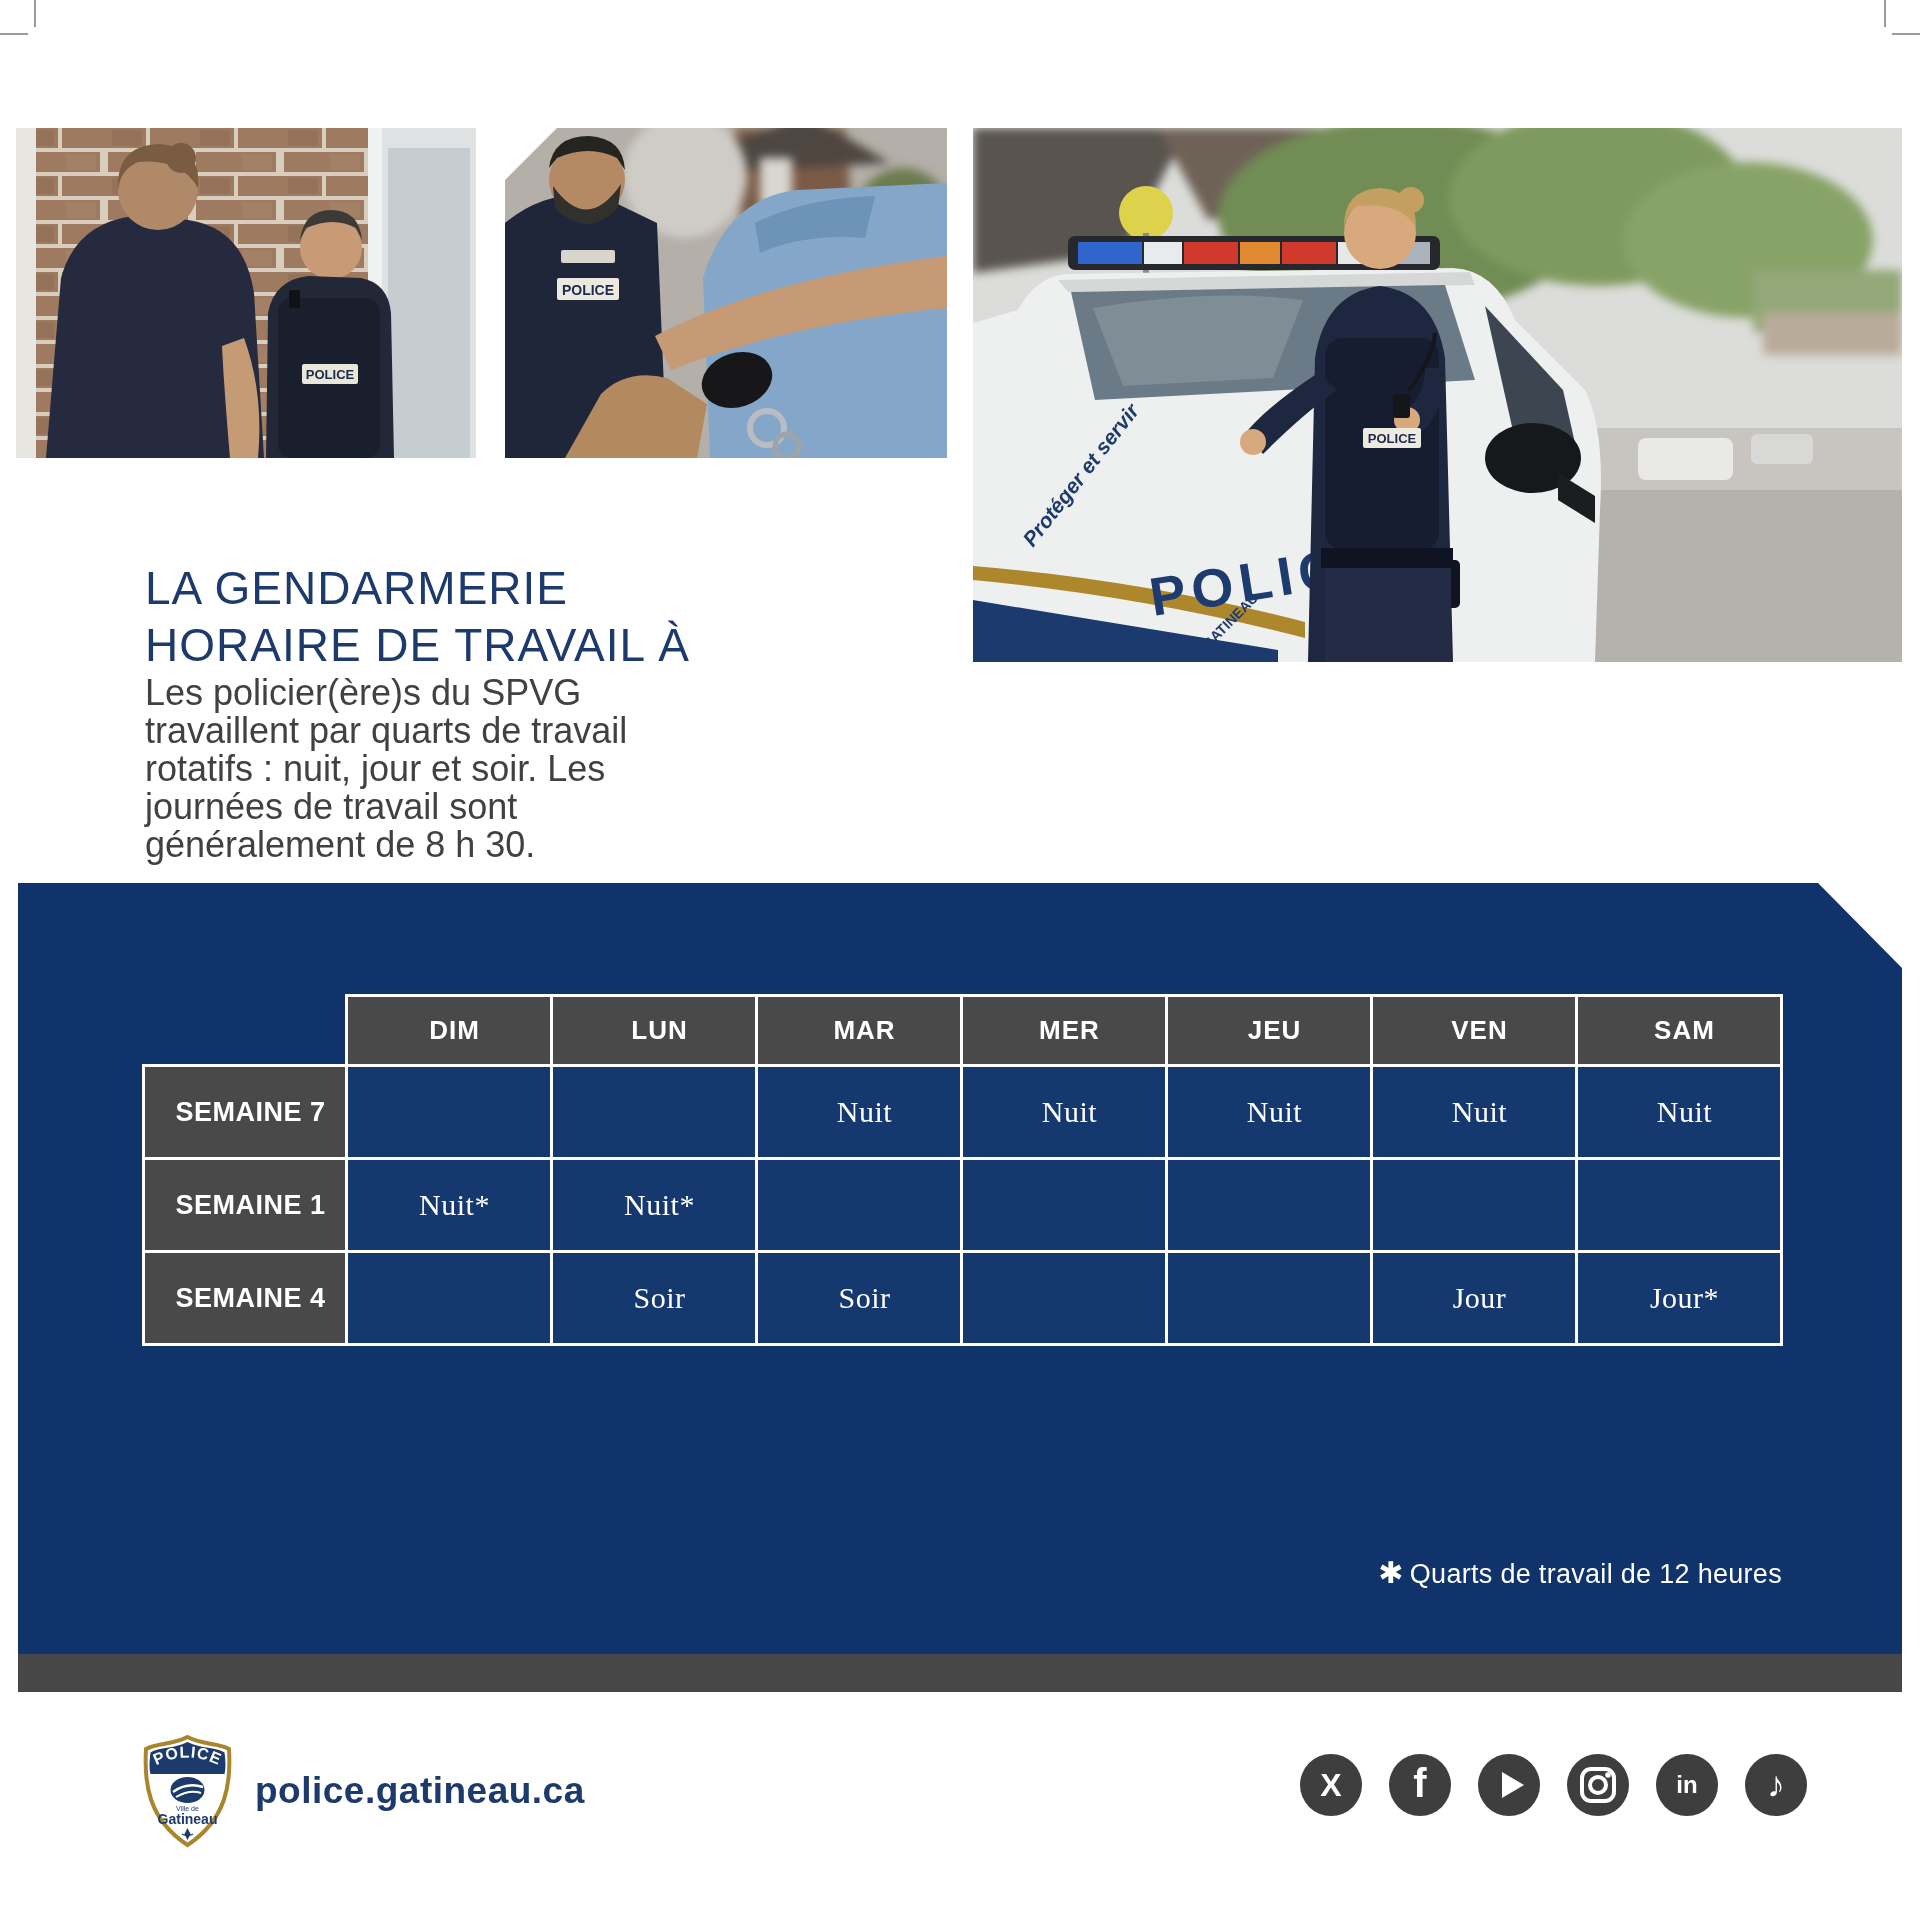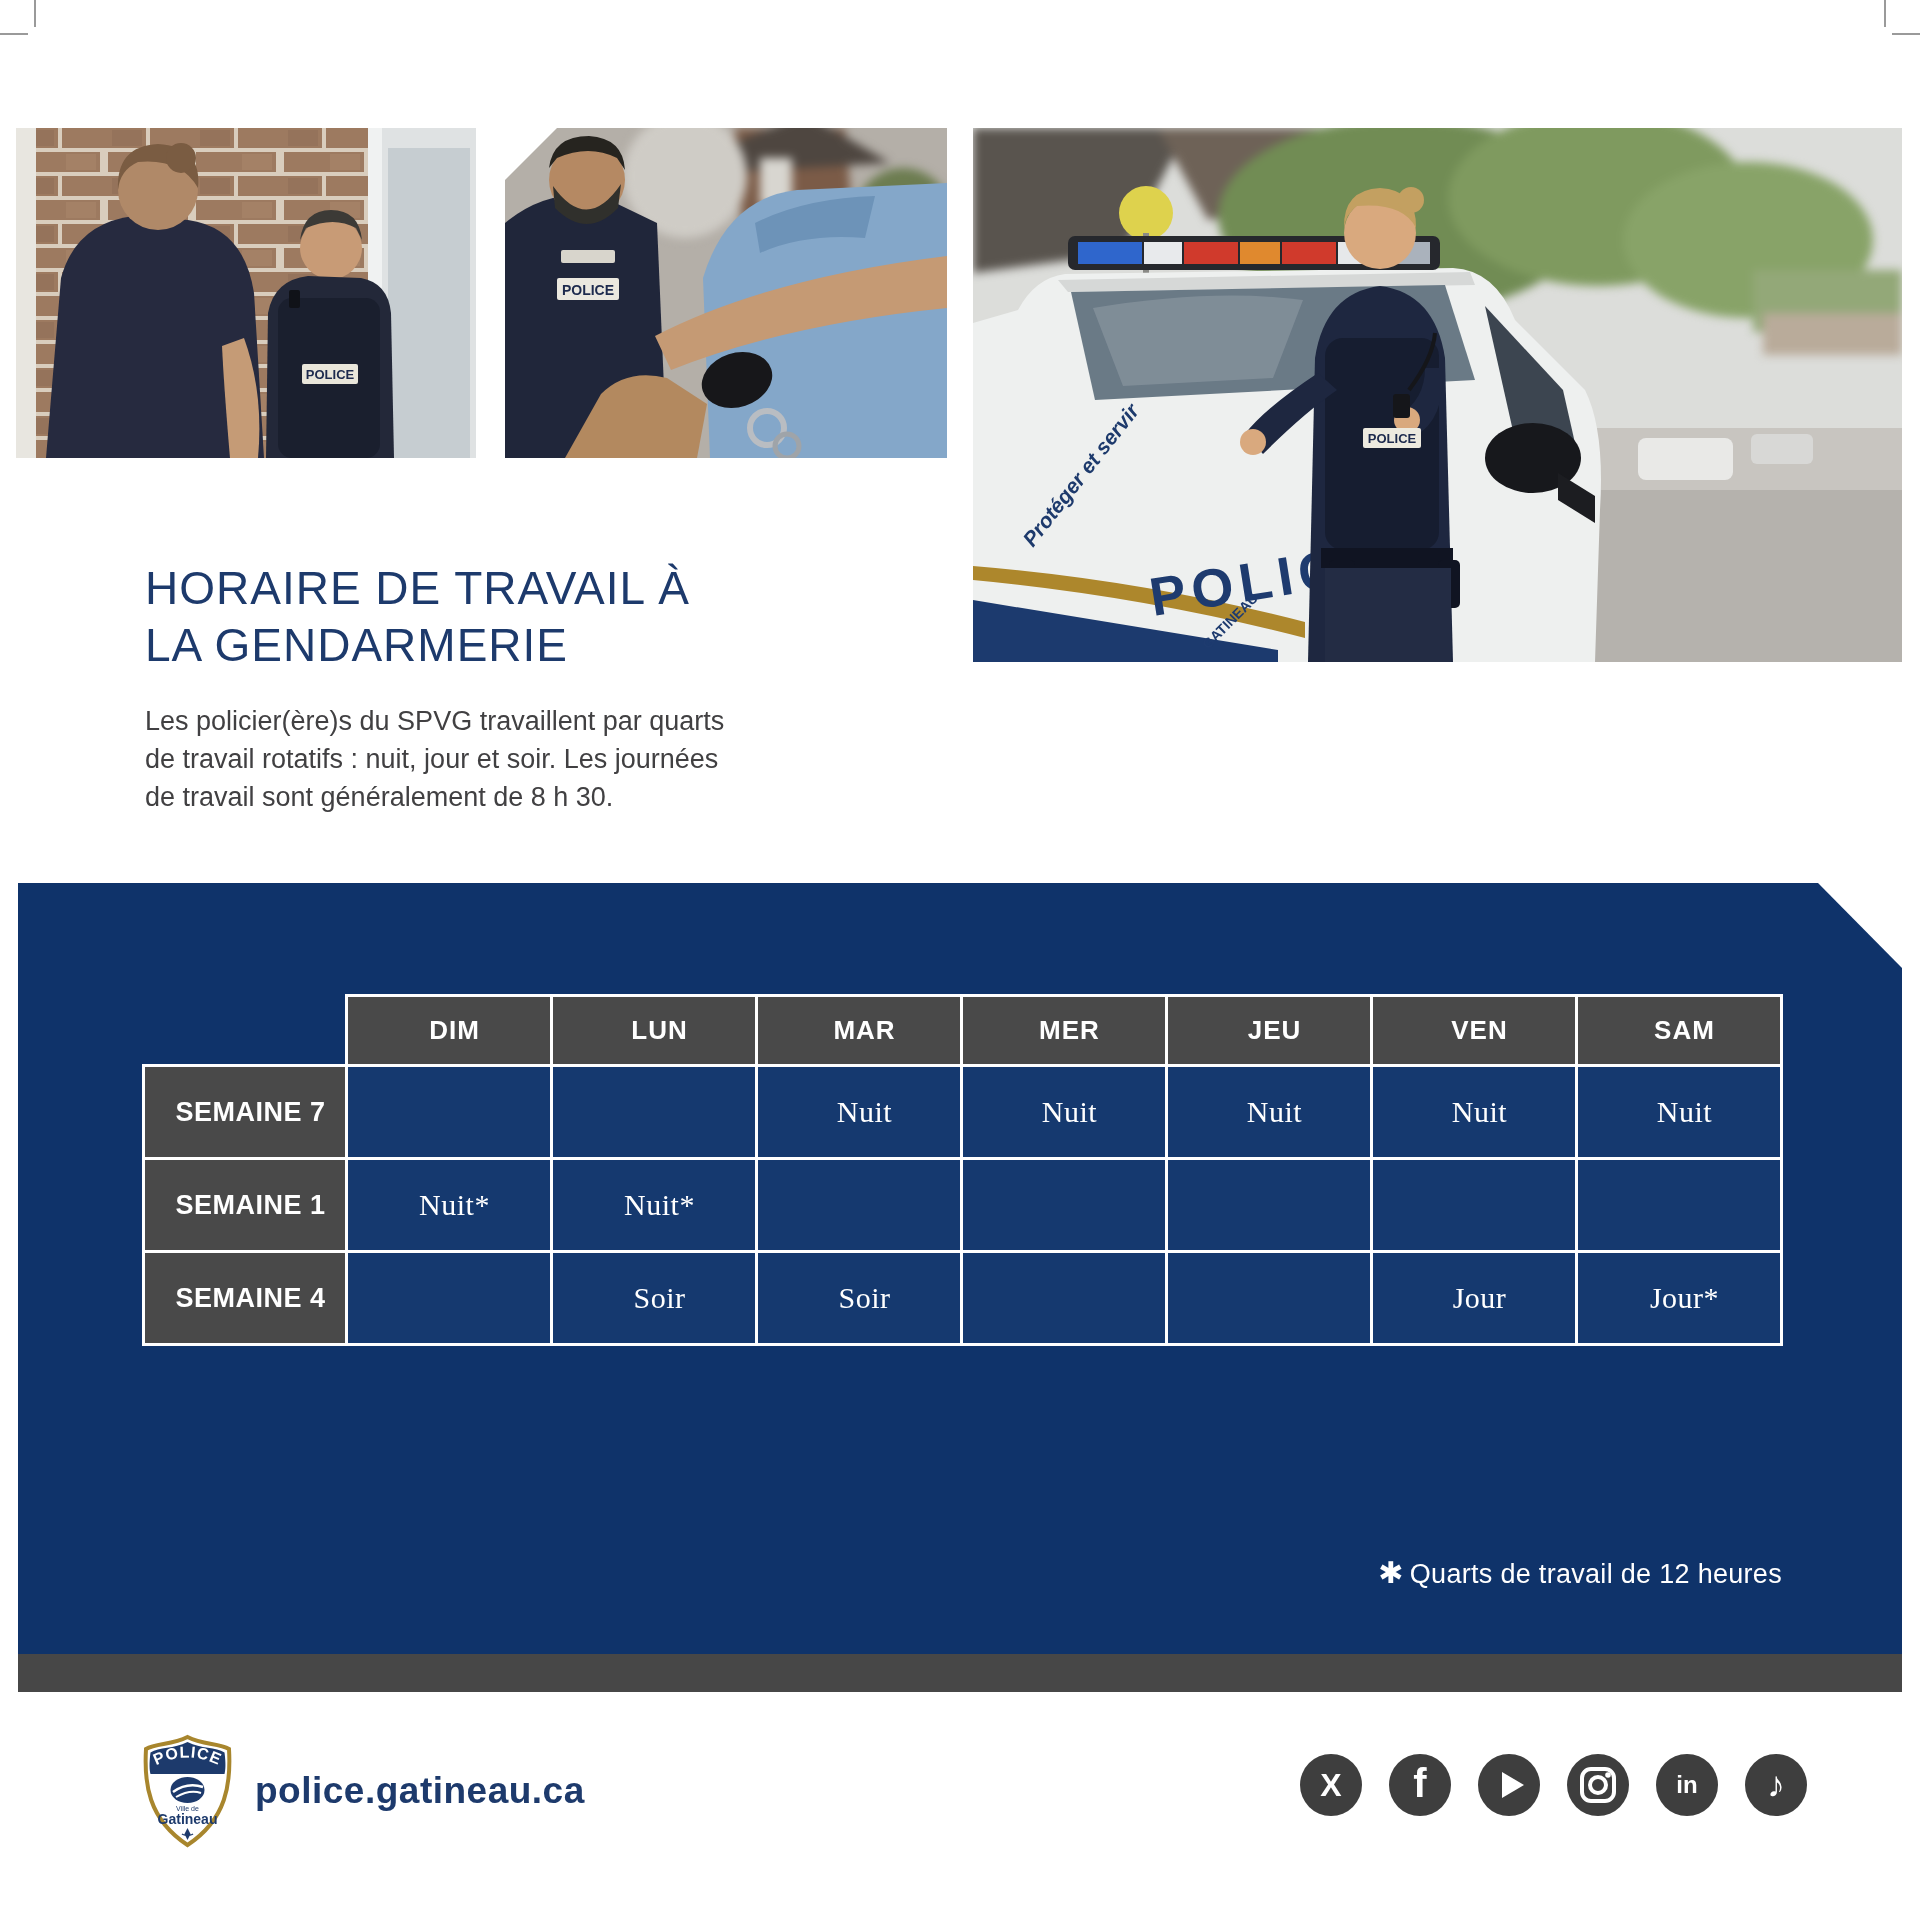--- a/index.html
+++ b/index.html
@@ -24,21 +24,21 @@
   #photo1{left:16px; top:128px; width:460px; height:330px;}
   #photo2{left:505px; top:128px; width:442px; height:330px;
           clip-path:polygon(52px 0, 100% 0, 100% 100%, 0 100%, 0 52px);}
   #photo3{left:973px; top:128px; width:929px; height:534px;}
   .photo svg{display:block; width:100%; height:100%;}
 
   
   #intro{position:absolute; left:145px; top:560px; width:620px;}
   .title-line{font-size:46px; line-height:57px; letter-spacing:1px;
               color:var(--title-navy); font-weight:400;}
-  #intro p{margin-top:28px; width:585px; font-size:27px; line-height:38px;
+  #intro p{width:585px; font-size:36px; line-height:38px;
            color:var(--body-gray);}
 
   
   #panel{position:absolute; left:18px; top:883px; width:1884px; height:771px;
          background:var(--panel-navy);
          clip-path:polygon(0 0, 1800px 0, 100% 85px, 100% 100%, 0 100%);}
   #schedule{position:absolute; left:124px; top:111px; border-collapse:collapse;
             table-layout:fixed;}
   #schedule td, #schedule th{border:3px solid #fff; text-align:center;
             vertical-align:middle; color:#fff; overflow:hidden;padding-left:11px;}
@@ -205,22 +205,22 @@
       <rect x="390" y="300" width="58" height="20" rx="2" fill="#edeadf"></rect>
       <text x="419" y="315" font-size="13" font-weight="bold" fill="#1d2a4d" text-anchor="middle">POLICE</text>
       <rect x="348" y="420" width="132" height="20" fill="#101422"></rect>
       <rect x="465" y="432" width="22" height="48" rx="5" fill="#101422"></rect>
       <rect x="356" y="432" width="26" height="40" rx="5" fill="#101422"></rect>
       <rect x="352" y="440" width="126" height="94" fill="#232c44"></rect>
     </svg>
   </div>
 
   <div id="intro">
+    <div class="title-line">LA GENDARMERIE</div>
     <div class="title-line">HORAIRE DE TRAVAIL À</div>
-    <div class="title-line">LA GENDARMERIE</div>
     <p>Les policier(ère)s du SPVG travaillent par quarts de travail rotatifs : nuit, jour et soir. Les journées de travail sont généralement de 8 h 30.</p>
   </div>
 
   <div id="panel">
     <table id="schedule">
       <colgroup>
         <col style="width:203px">
         <col style="width:205px">
           <col style="width:205px">
           <col style="width:205px">

